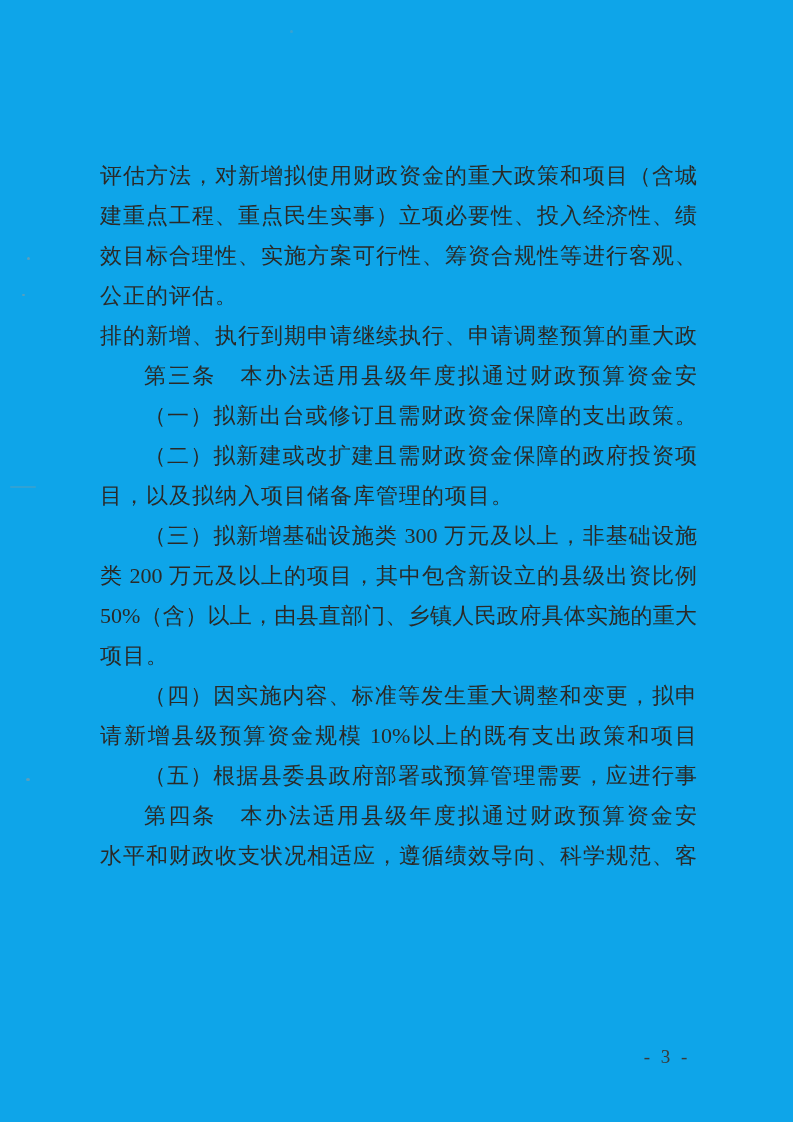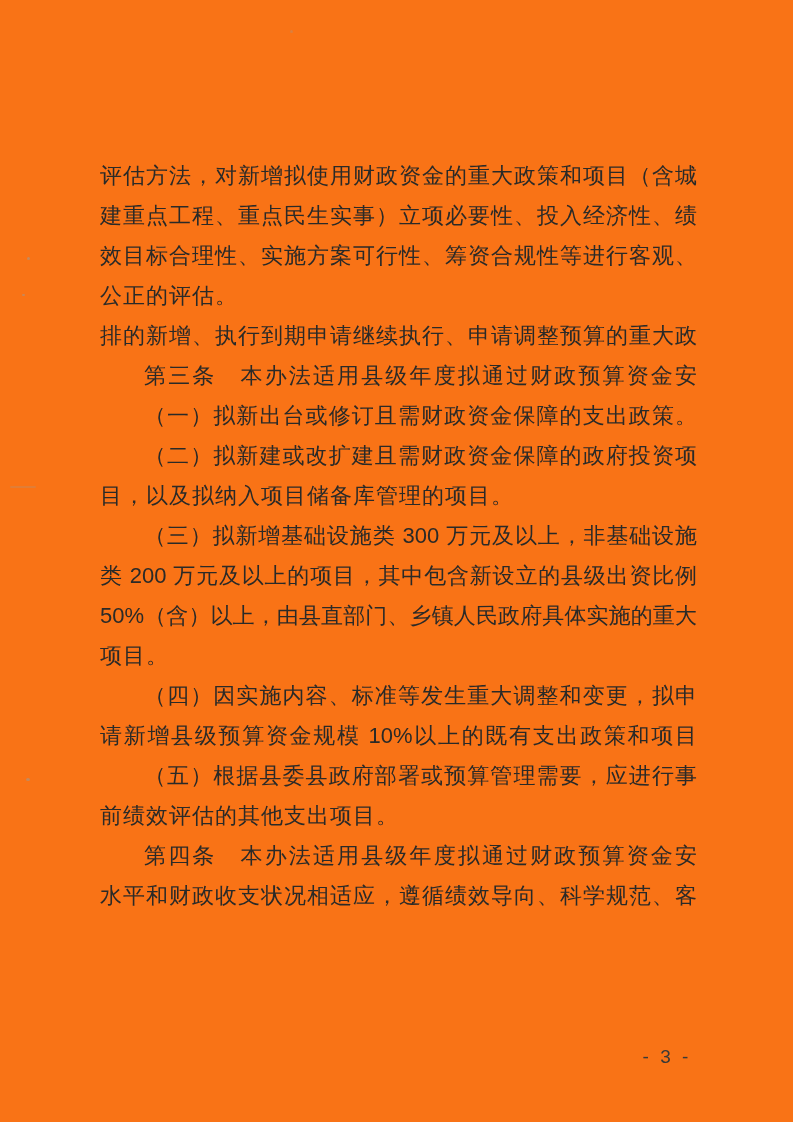--- a/index.html
+++ b/index.html
@@ -5,23 +5,23 @@
   html, body {
     margin: 0;
     padding: 0;
     background: #e8e8e8;
   }
   .page {
     position: relative;
     width: 793px;
     height: 1122px;
     margin: 0 auto;
-    background: #f97316;
+    background: #0ea5e9;
     overflow: hidden;
-    font-family: Liberation Sans, sans-serif;
+    font-family: Liberation Serif, serif;
   }
   .body-text {
     position: absolute;
     left: 100px;
     top: 156px;
     width: 597px;
     color: #2a2a28;
     font-size: 22px;
   }
   .line {
@@ -79,21 +79,20 @@
     <div class="line ind">（一）拟新出台或修订且需财政资金保障的支出政策。</div>
     <div class="line ind">（二）拟新建或改扩建且需财政资金保障的政府投资项</div>
     <div class="line end">目，以及拟纳入项目储备库管理的项目。</div>
     <div class="line ind">（三）拟新增基础设施类 300 万元及以上，非基础设施</div>
     <div class="line">类 200 万元及以上的项目，其中包含新设立的县级出资比例</div>
     <div class="line">50%（含）以上，由县直部门、乡镇人民政府具体实施的重大</div>
     <div class="line end">项目。</div>
     <div class="line ind">（四）因实施内容、标准等发生重大调整和变更，拟申</div>
     <div class="line">请新增县级预算资金规模 10%以上的既有支出政策和项目</div>
     <div class="line ind">（五）根据县委县政府部署或预算管理需要，应进行事</div>
-    <div class="line end">前绩效评估的其他支出项目。</div>
     <div class="line ind">第四条　本办法适用县级年度拟通过财政预算资金安</div>
     <div class="line">水平和财政收支状况相适应，遵循绩效导向、科学规范、客</div>
   </div>
 
   <div class="page-number">- 3 -</div>
 
   <span class="speck s1"></span>
   <span class="speck s2"></span>
   <span class="speck s3"></span>
   <span class="speck s4"></span>

